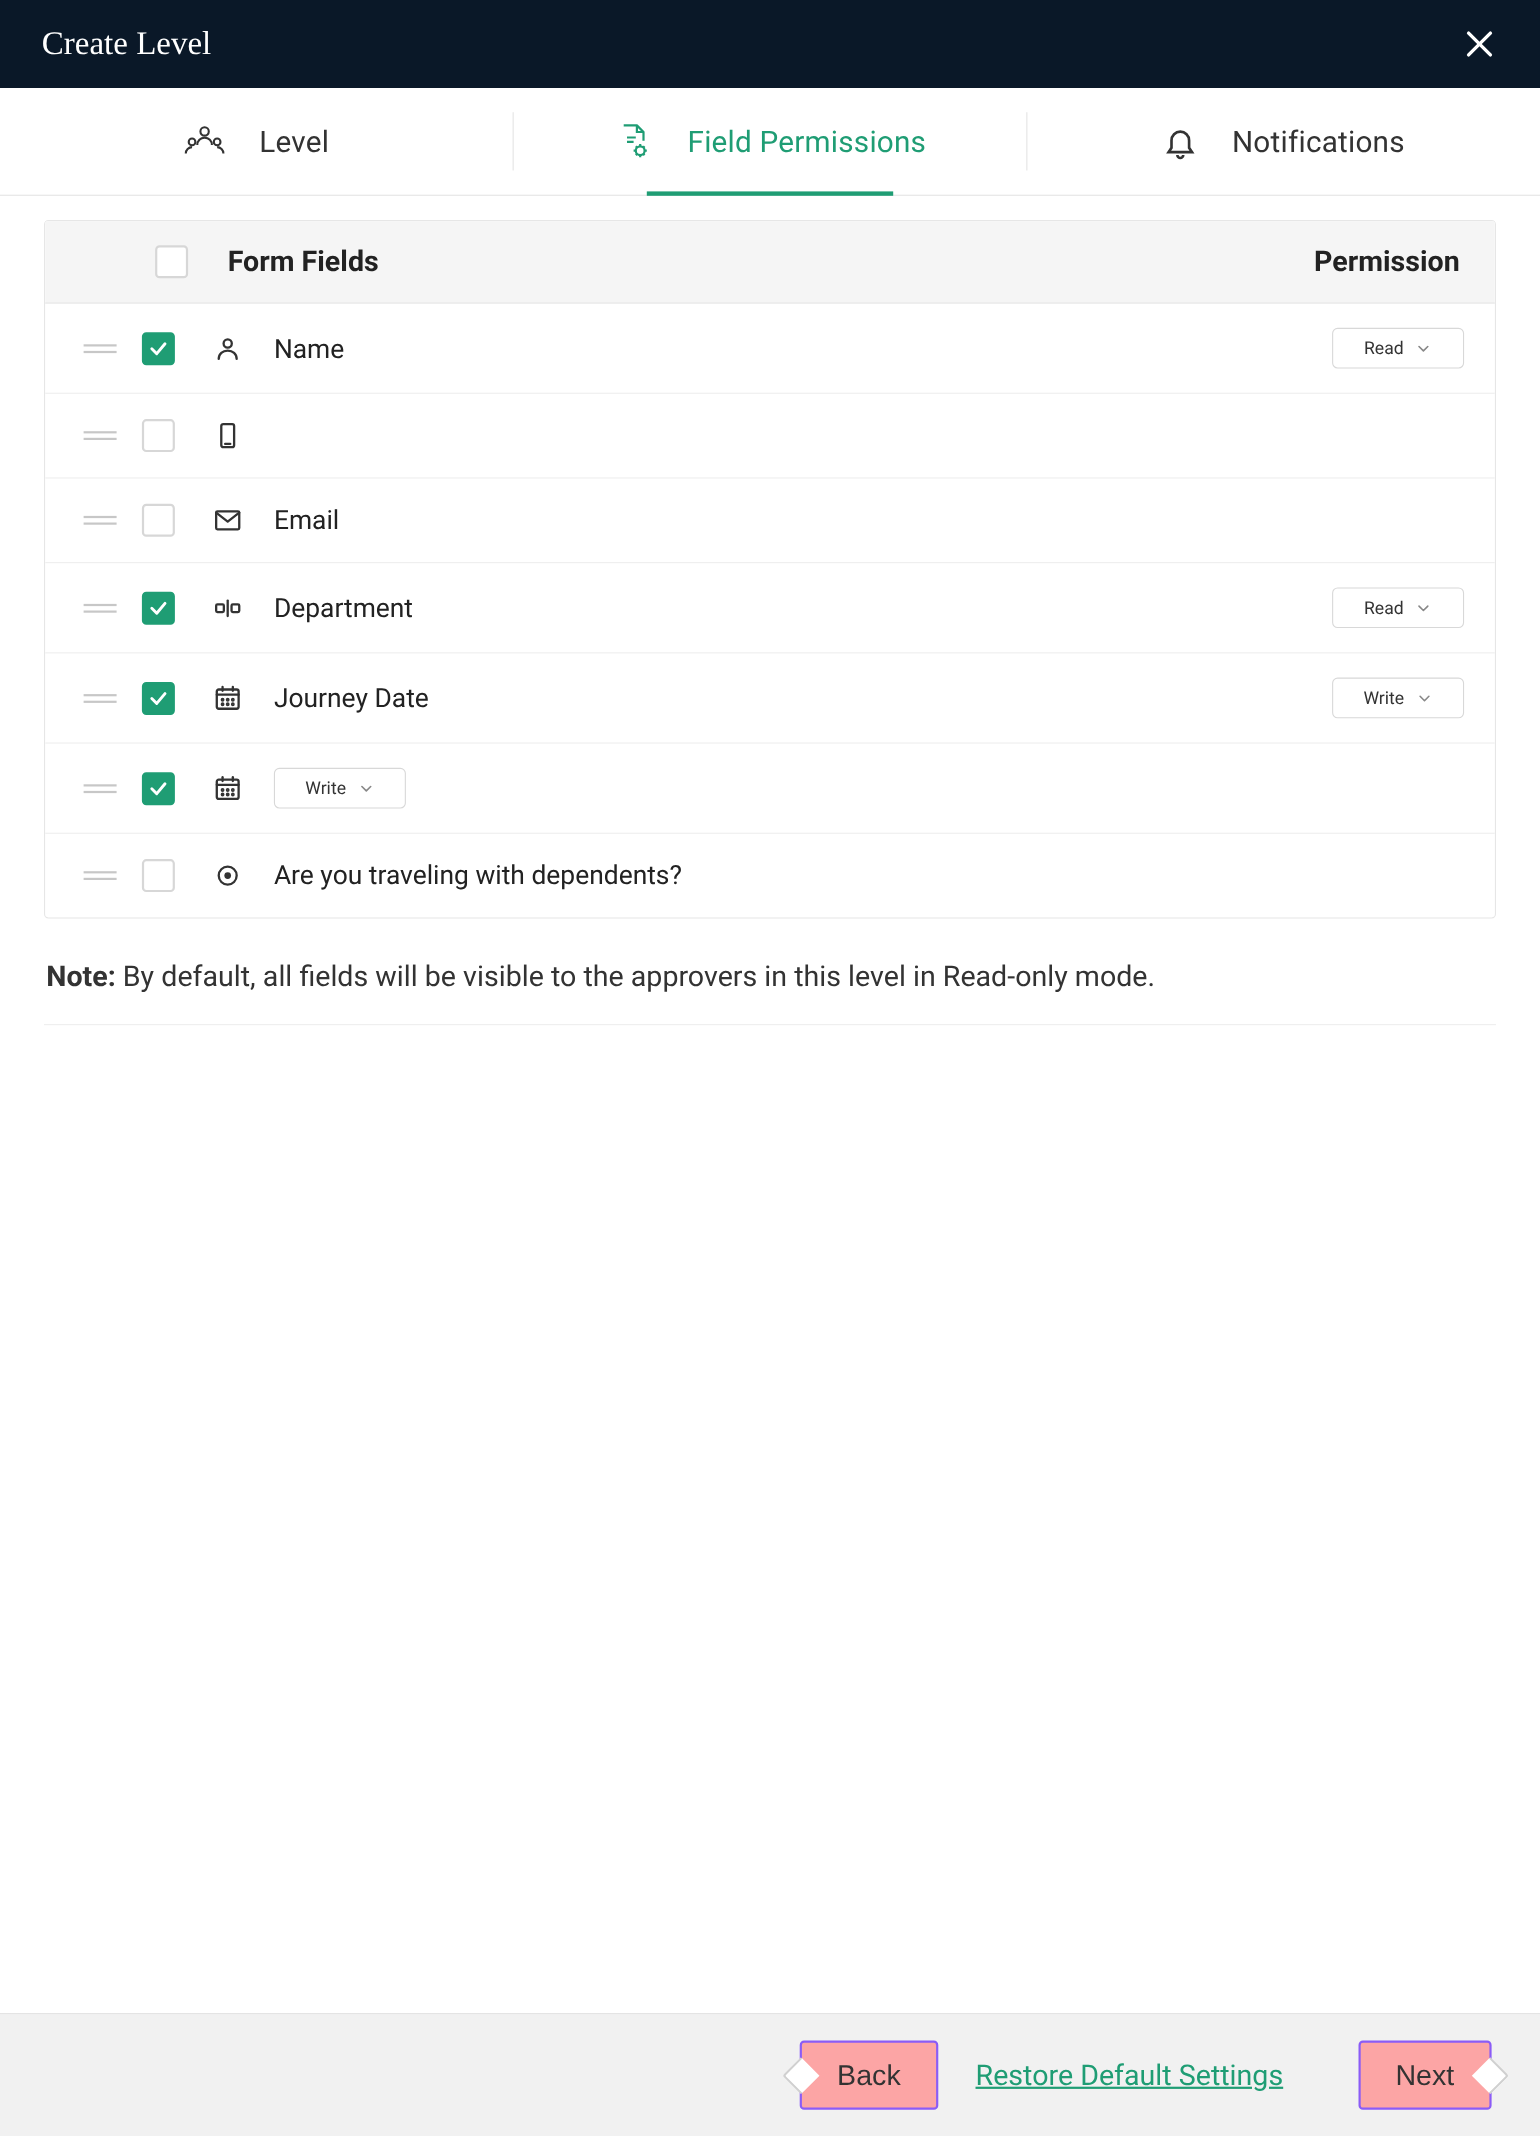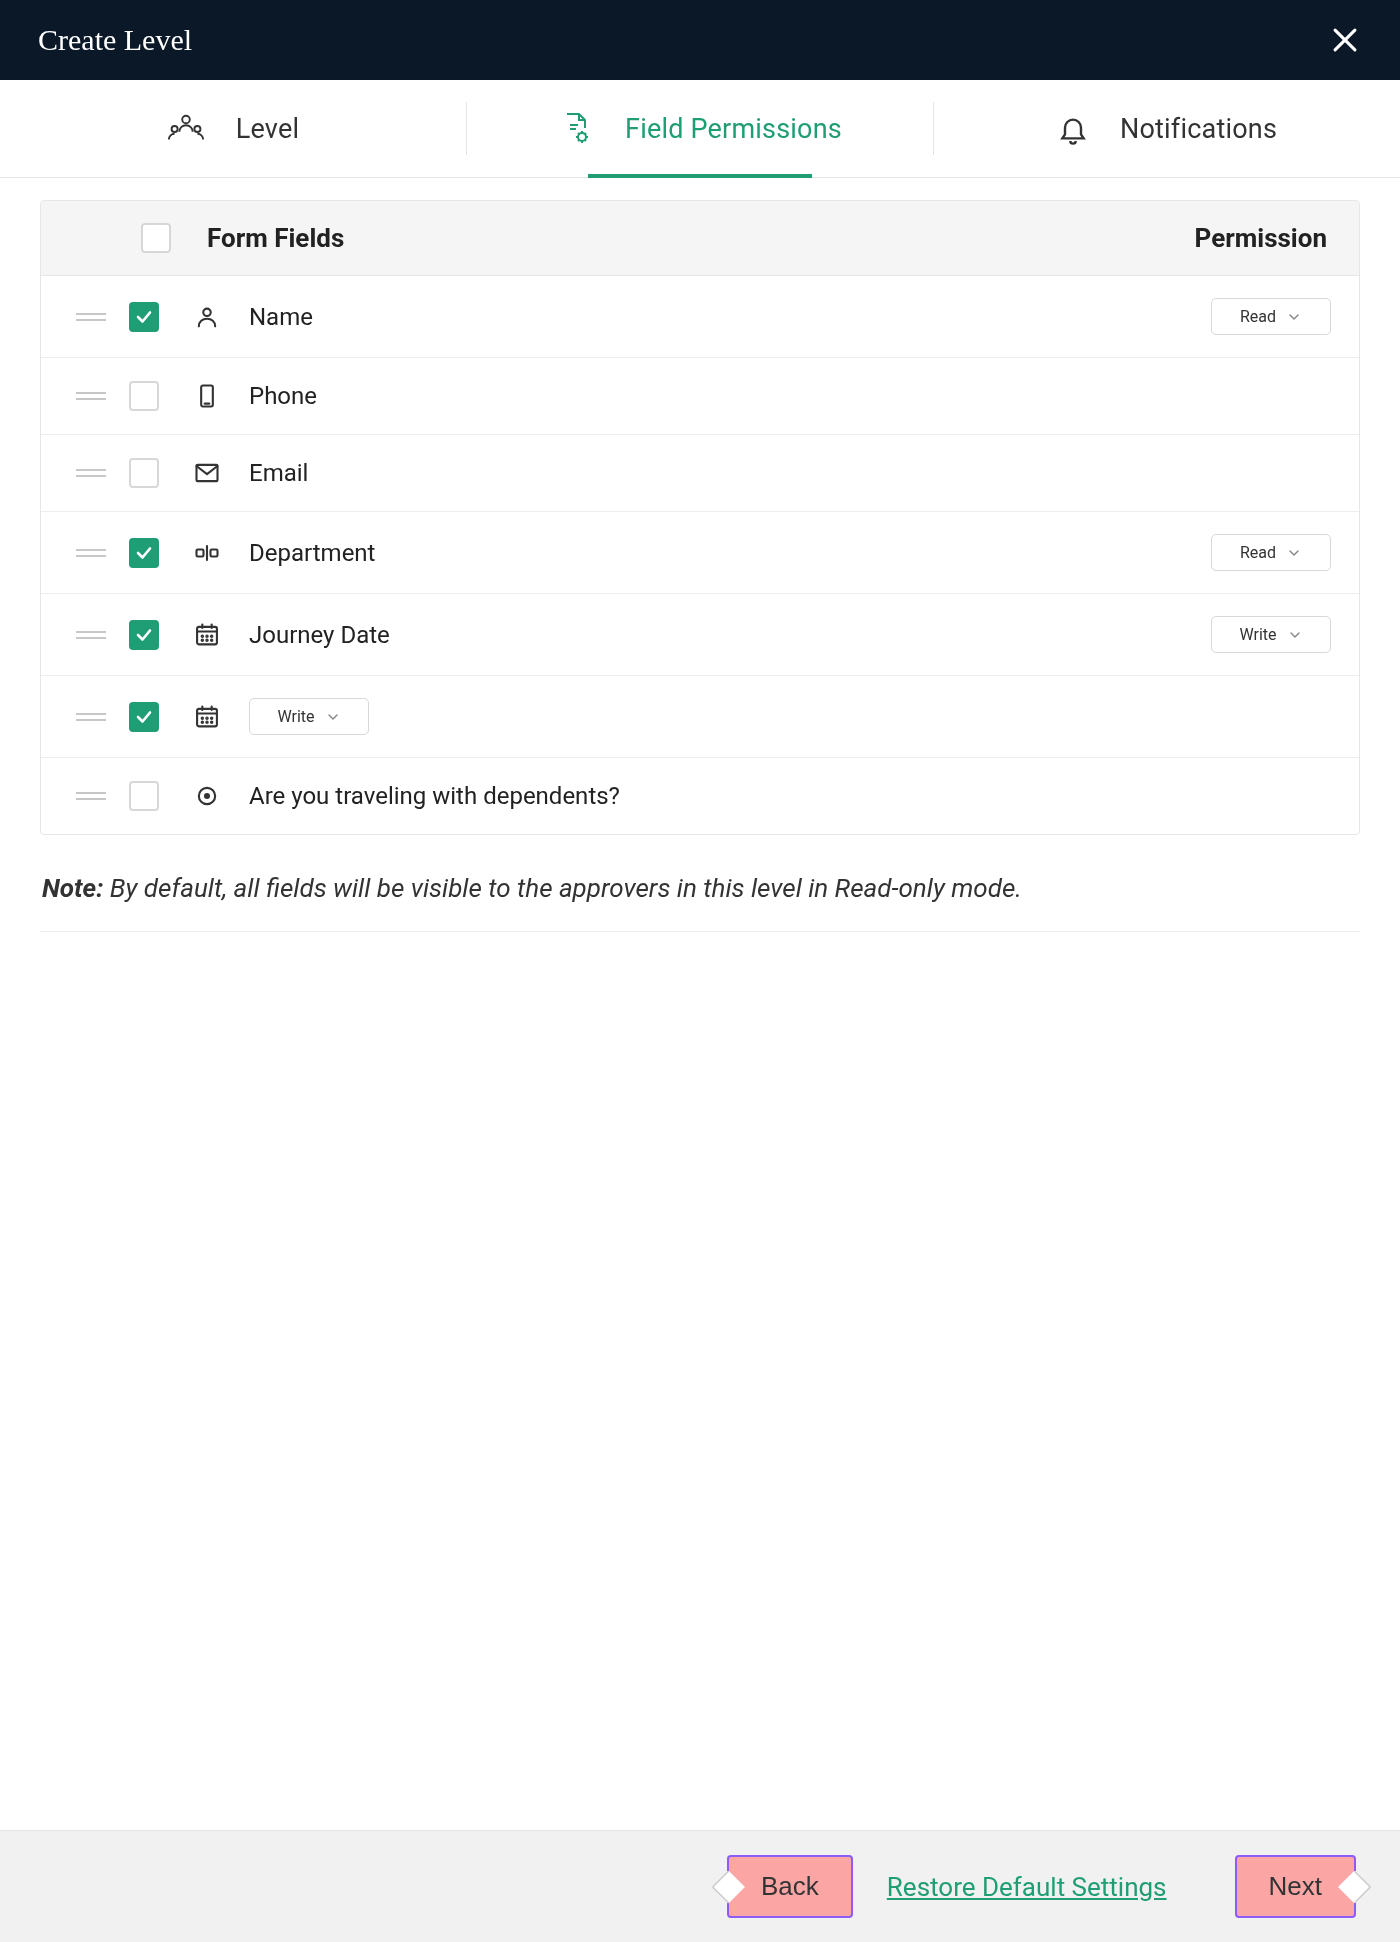--- a/index.html
+++ b/index.html
@@ -182,21 +182,20 @@
     min-width: 120px;
     justify-content: center;
   }
   .perm-select .chev { color: #888; }
 
   .note {
     padding: 38px 2px 28px 2px;
     font-size: 26px;
     color: #333;
     border-bottom: 1px solid #eee;
-    font-style: italic;
   }
   .note strong { font-weight: 700; }
 
   
   .footer {
     background: #f1f1f1;
     border-top: 1px solid #e4e4e4;
     padding: 24px 44px;
     display: flex;
     align-items: center;
@@ -334,21 +333,20 @@
           </div>
     <span class="checkbox ">
       
     </span>
     <span class="field-icon">
             <svg width="28" height="28" viewBox="0 0 24 24" fill="none" stroke="#333" stroke-width="1.8" stroke-linecap="round" stroke-linejoin="round">
               <rect x="7" y="3" width="10" height="18" rx="1.5"></rect>
               <line x1="10" y1="18.5" x2="14" y2="18.5"></line>
             </svg>
           </span>
-    <span class="field-label">Phone</span>
 
   </div>
         <div class="row">
     <div class="drag-handle">
             <div class="bar"></div>
             <div class="bar"></div>
           </div>
     <span class="checkbox ">
       
     </span>

